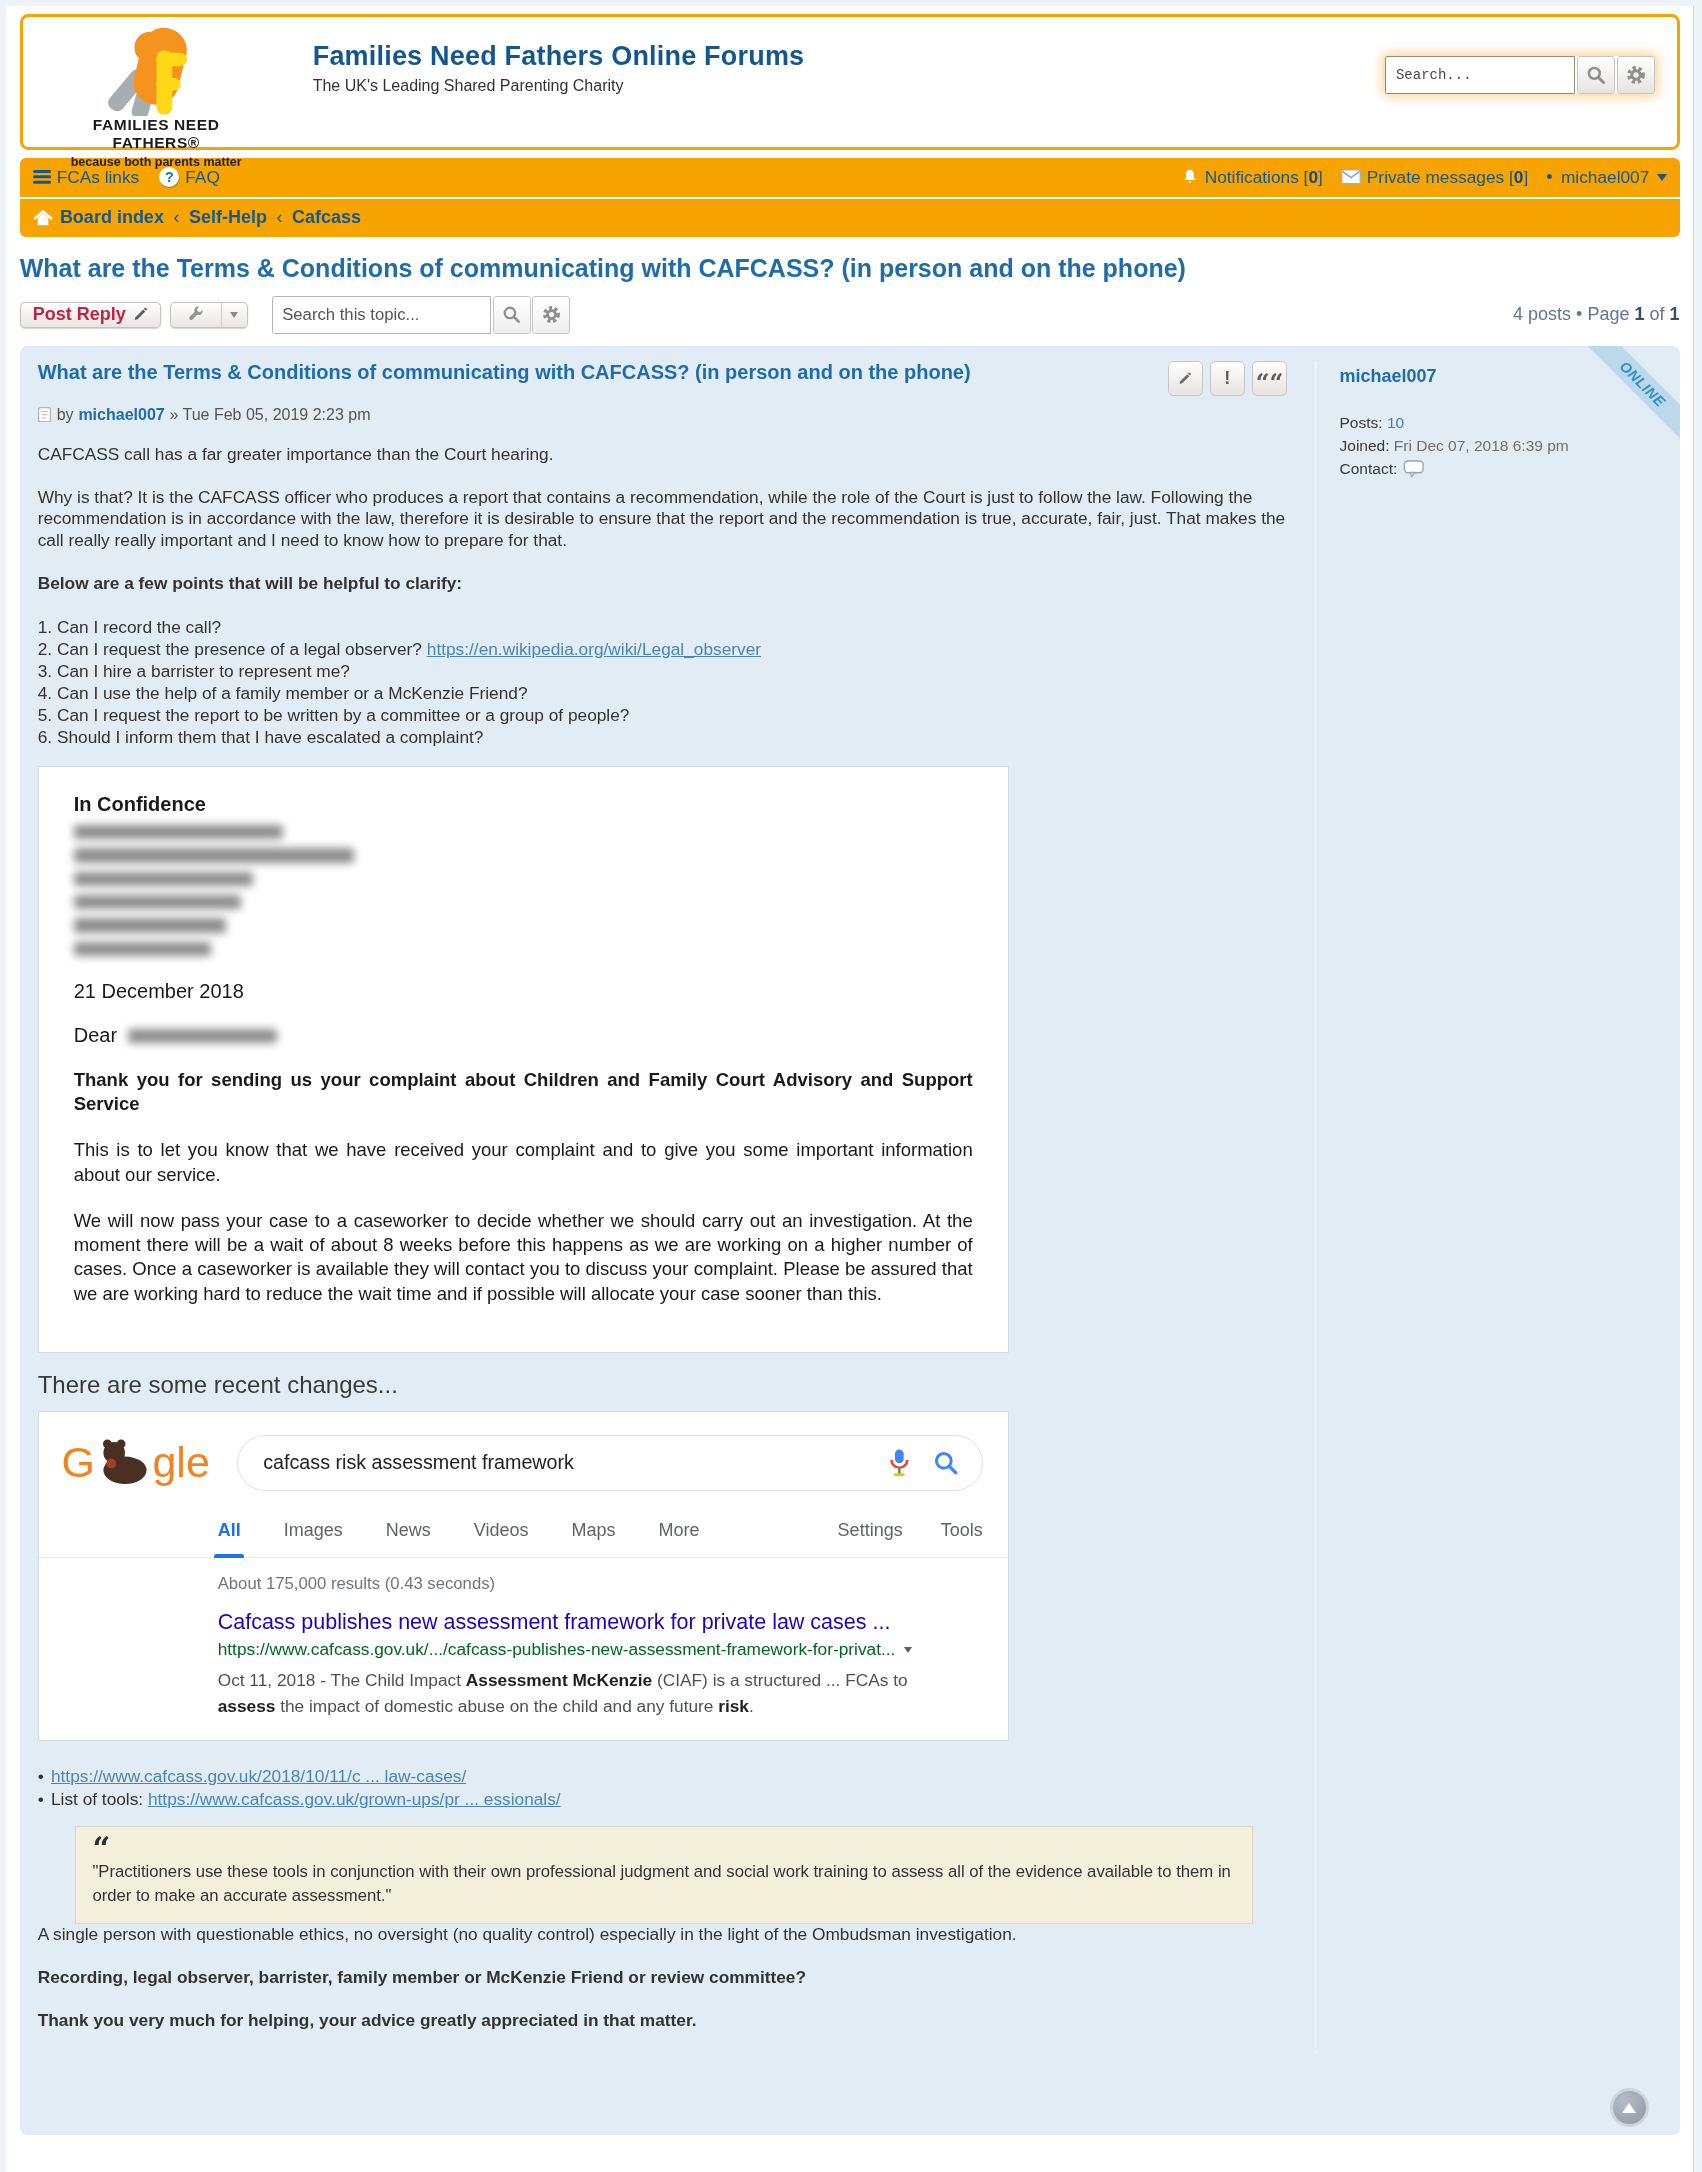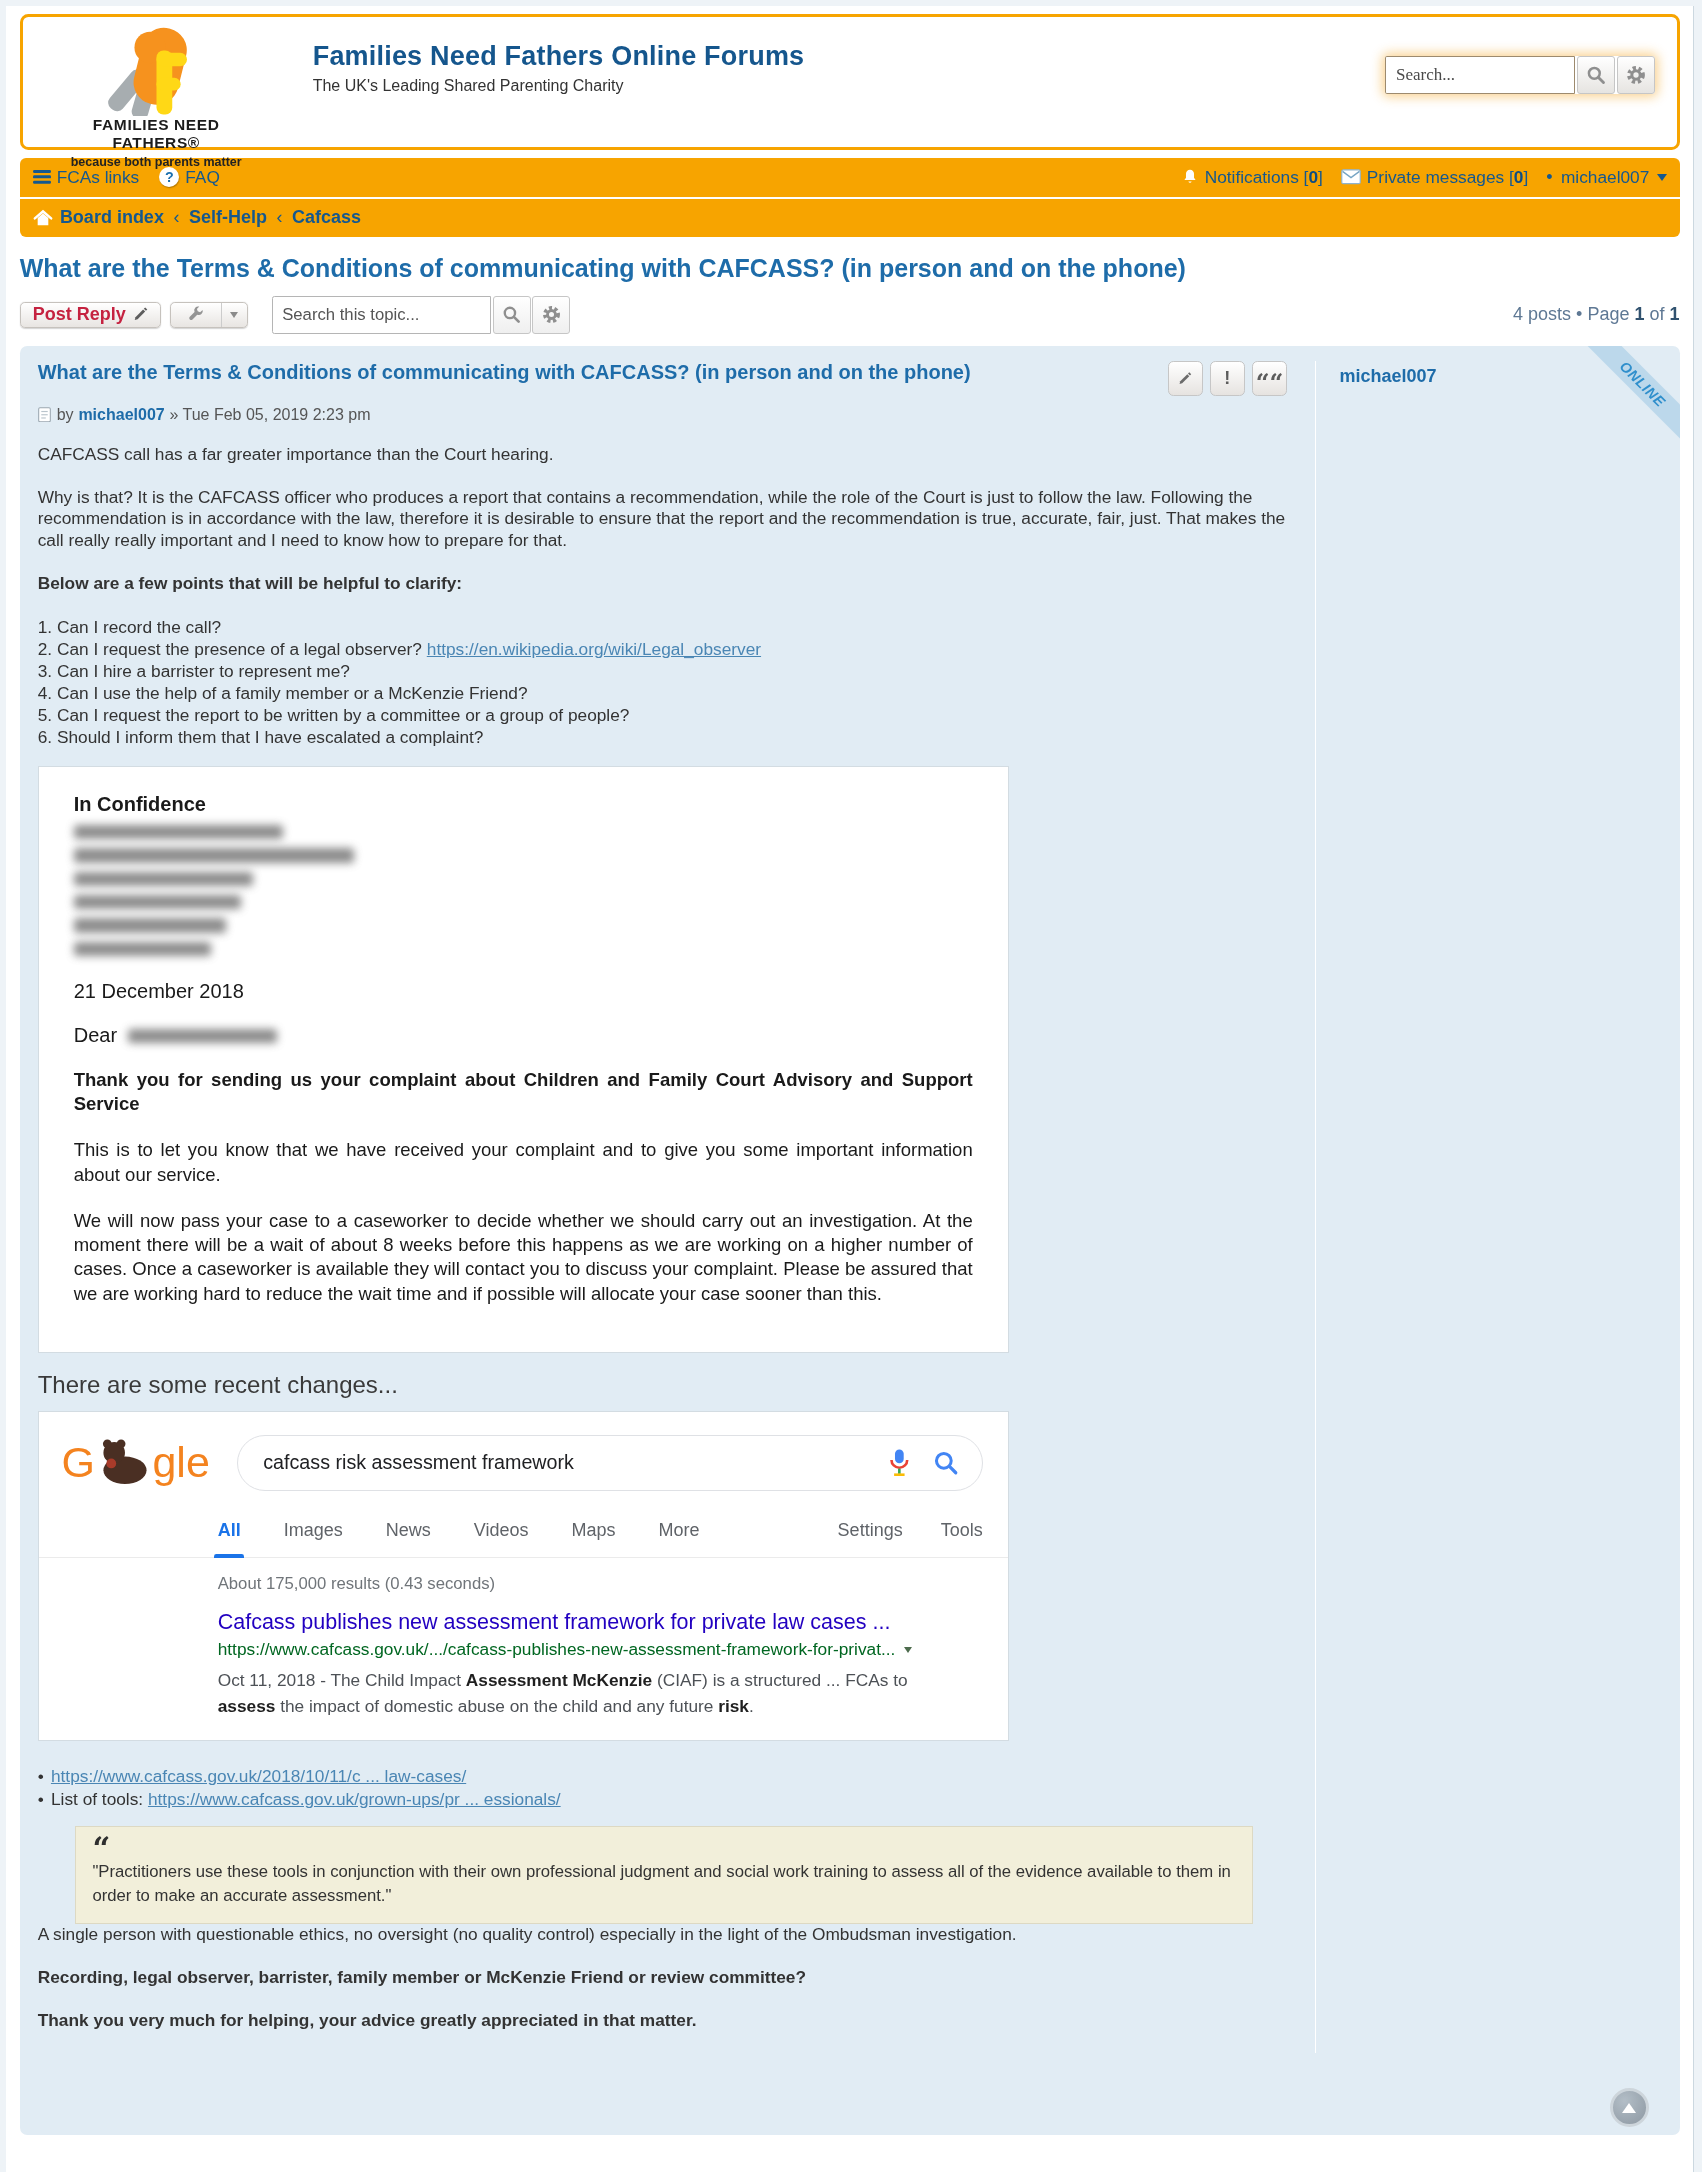--- a/index.html
+++ b/index.html
@@ -13,22 +13,22 @@
                  border:3px solid #F7A400; border-radius:8.3px; }
   .logo-block { position:absolute; left:35px; top:8.3px; width:197px; text-align:center; }
   .logo-block svg { display:block; margin:0 auto; }
   .logo-l1,.logo-l2 { font-size:15.5px; font-weight:800; color:#1c1c1c; letter-spacing:0.6px; line-height:1.15; }
   .logo-tag { margin-top:3.6px; font-size:12.5px; font-weight:700; color:#222; }
   .site-text { position:absolute; left:290px; top:24px; }
   .site-title { font-size:27px; font-weight:700; color:#15568D; letter-spacing:0.2px; }
   .site-subtitle { margin-top:4.8px; font-size:16px; color:#333; }
   .header-search { position:absolute; right:21.5px; top:39px; display:flex; align-items:stretch;
                    box-shadow:0 0 10.7px 3px rgba(245,160,20,.45); border-radius:3.6px; background:#fff; }
-  .search-input { width:190px; height:38px; border:0.6px solid #9d8a6e; padding:0 9.5px; font-size:17px;
-                  color:#444; font-family:Liberation Serif, serif; border-radius:1.8px 0 0 1.8px; }
+  .search-input { width:190px; height:38px; border:0.6px solid #9d8a6e; padding:0 9.5px; font-size:14px;
+                  color:#444; font-family:Liberation Mono, monospace; border-radius:1.8px 0 0 1.8px; }
   .search-input::placeholder { color:#4a4a4a; }
   .sq-btn { width:38px; height:38px; margin-left:1.8px; border:0.6px solid #c6c6c6; border-radius:3px;
             background:linear-gradient(#ffffff,#e6e4e1); display:flex; align-items:center; justify-content:center; cursor:pointer; }
 
   
   .navbar { margin:7.8px 13.7px 0; background:#F7A400; border-radius:6px; padding:0 13px; }
   .nav-row1 { height:39px; display:flex; align-items:center; font-size:17.3px; color:#14588F; }
   .nav-item { display:flex; align-items:center; margin-right:20px; cursor:pointer; }
   .nav-item svg, .nav-item .faq-badge { margin-right:6px; }
   .faq-badge { width:20px; height:20px; border-radius:50%; background:#fff; color:#1a6fae; font-weight:700;
@@ -449,20 +449,37 @@
             </div>
 
             <p class="closing-p1">A single person with questionable ethics, no oversight (no quality control) especially in the light of the Ombudsman investigation.</p>
             <p class="closing-p2">Recording, legal observer, barrister, family member or McKenzie Friend or review committee?</p>
             <p class="closing-p3">Thank you very much for helping, your advice greatly appreciated in that matter.</p>
           </div>
         </div>
 
         <div class="profile-col">
           <div class="profile-name">michael007</div>
+          <div class="profile-rows">
+            <div>
+              <span class="lbl">Posts:</span>
+              <span class="lnk">10</span>
+            </div>
+            <div>
+              <span class="lbl">Joined:</span>
+              <span class="muted">Fri Dec 07, 2018 6:39 pm</span>
+            </div>
+            <div class="contact-row">
+              <span class="lbl">Contact:</span>
+              <svg width="21.5" height="18" viewBox="0 0 30 26">
+                <rect x="1.5" y="1.5" width="27" height="17" rx="5" fill="#fdfdfd" stroke="#97a9b8" stroke-width="2"></rect>
+                <path d="M10 18l2 6 5-6z" fill="#fdfdfd" stroke="#97a9b8" stroke-width="2"></path>
+              </svg>
+            </div>
+          </div>
         </div>
       </div>
 
       <div class="scroll-top">
         <i></i>
       </div>
     </div>
 
   </div>
 </div>

